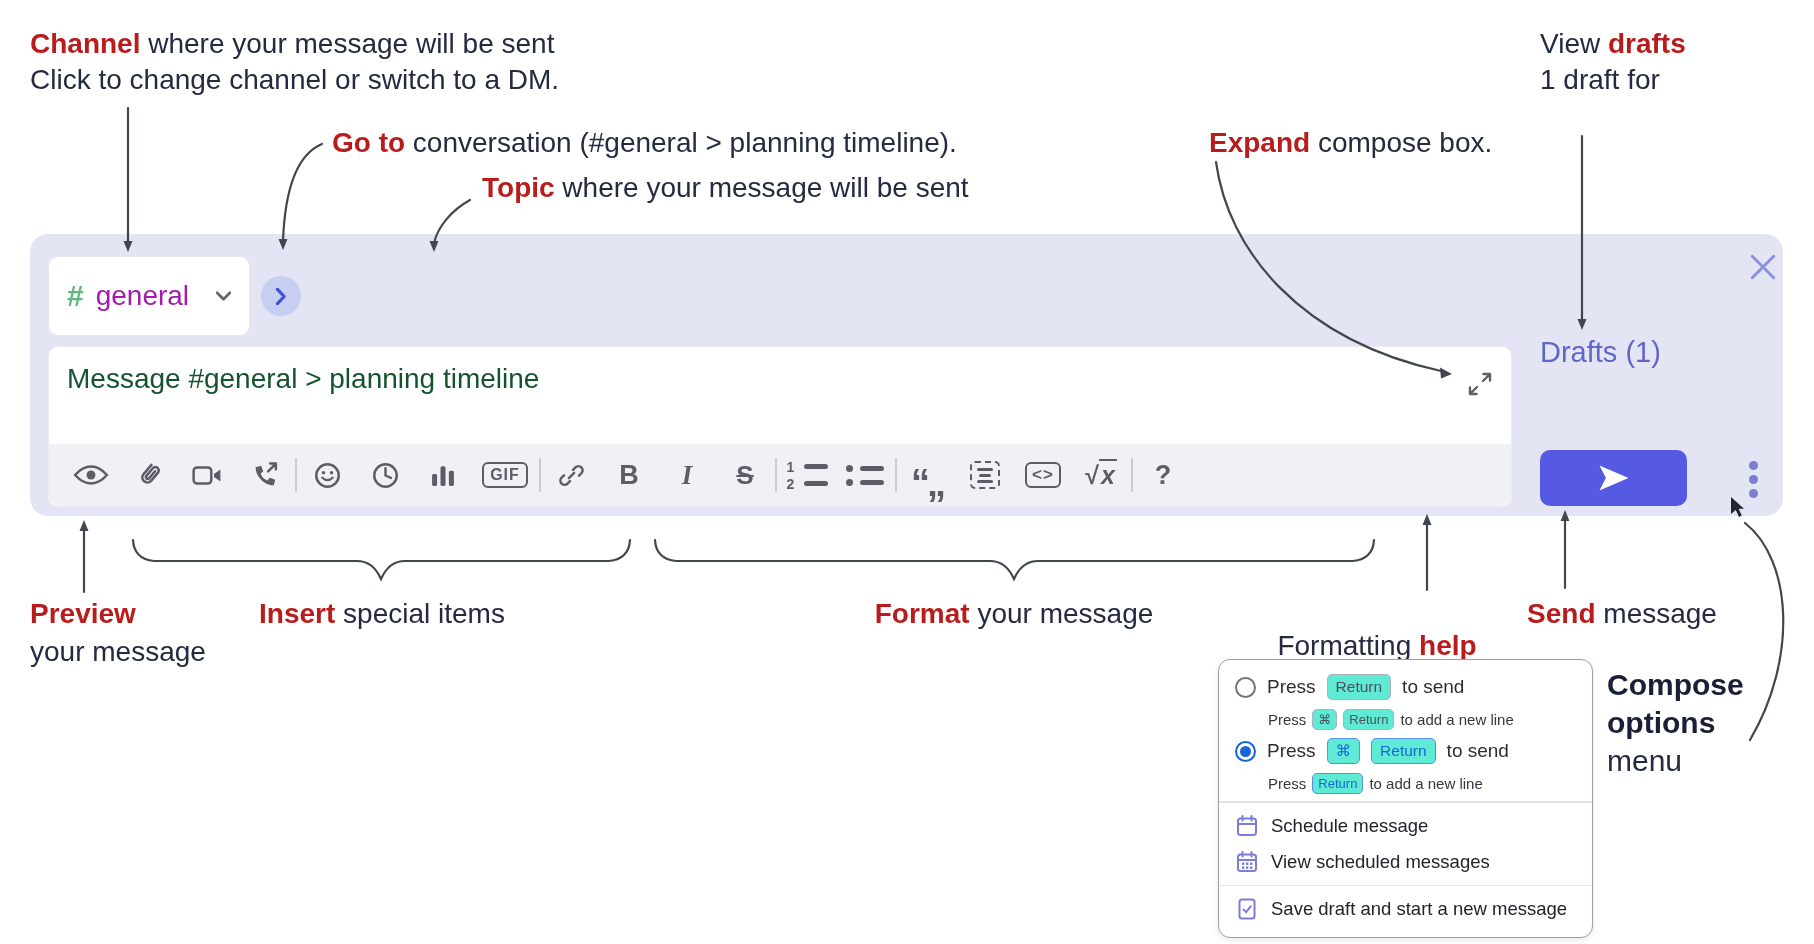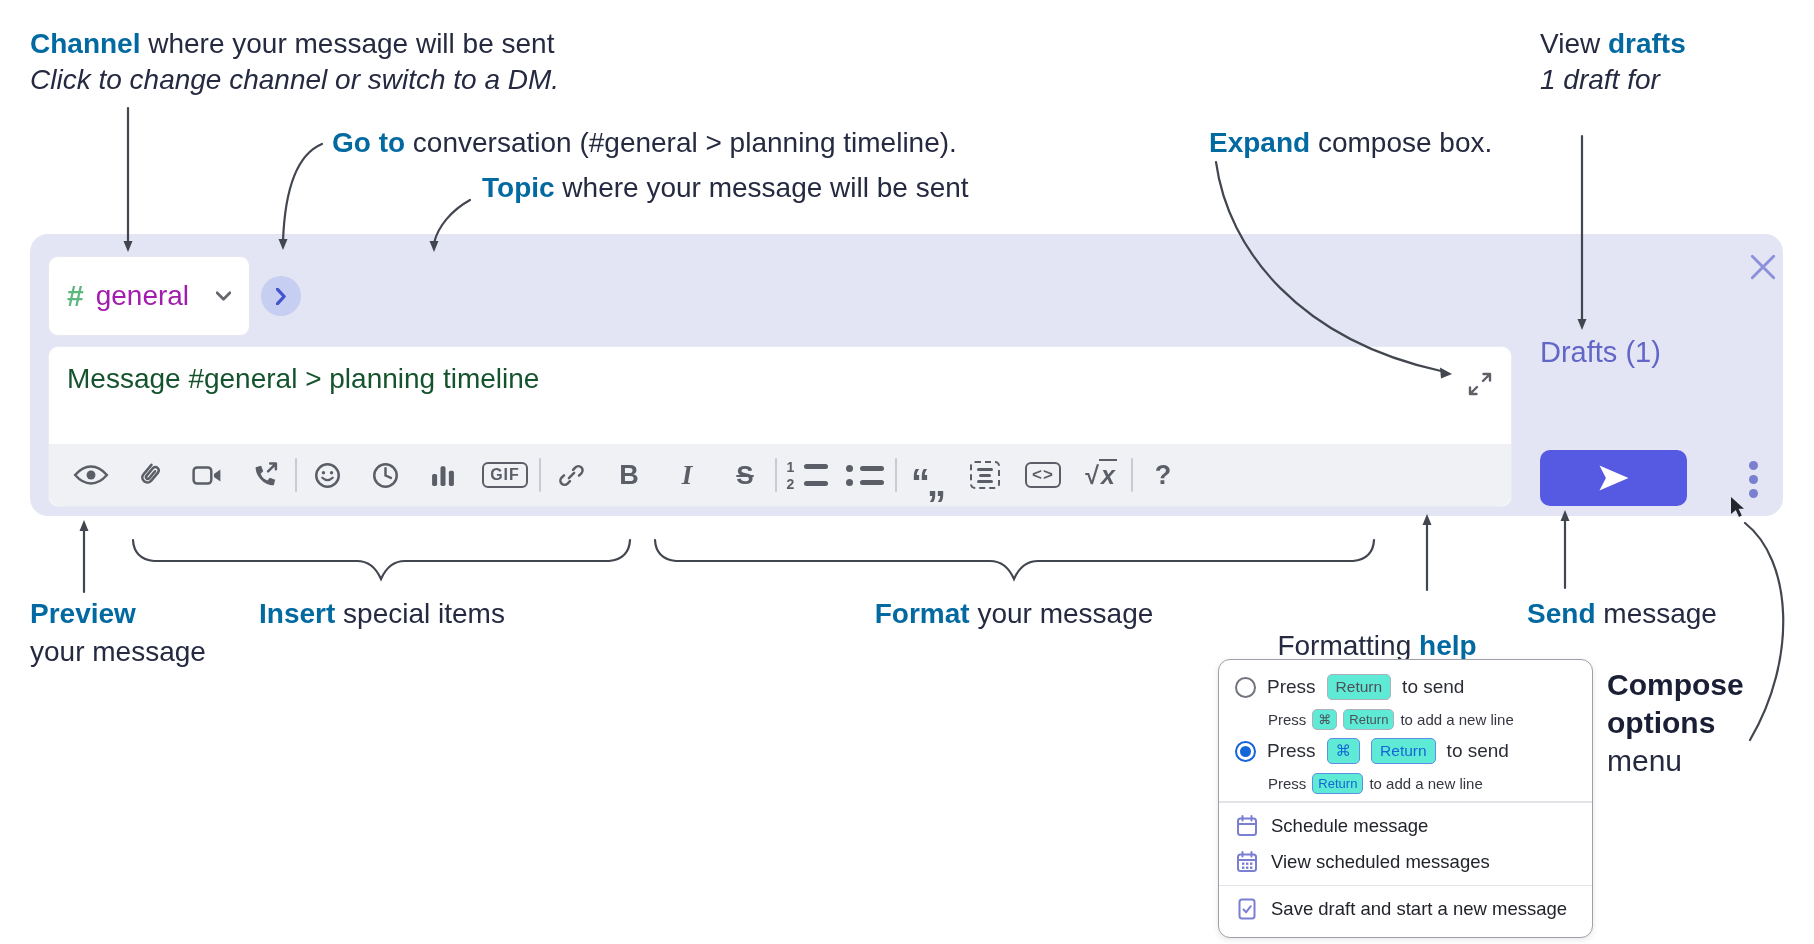--- a/index.html
+++ b/index.html
@@ -1,20 +1,20 @@
 <!DOCTYPE html>
 <html><head>
 <meta charset="utf-8">
 <style>
   html,body{margin:0;padding:0;background:#fff;}
   .stage{position:relative;width:1814px;height:944px;background:#ffffff;overflow:hidden;
          font-family:"Liberation Sans",sans-serif;color:#252A41;}
   .ann{position:absolute;font-size:28px;line-height:36px;white-space:nowrap;color:#252A41;}
-  .ann b{font-weight:700;color:#0369a1;}
-  .ann.it{font-style:italic;}
+  .ann b{font-weight:700;color:#b91c1c;}
+  .ann.it{}
   .center{transform:translateX(-50%);}
   svg.overlay{position:absolute;left:0;top:0;pointer-events:none;z-index:4;}
 
   
   .compose{position:absolute;left:30px;top:234px;width:1753px;height:282px;
            background:#E3E5F4;border-radius:18px;z-index:1;}
   .pill{position:absolute;background:#fff;border:1px solid #E6E7F1;border-radius:10px;box-sizing:border-box;}
   .channel{left:18px;top:22px;width:202px;height:80px;display:flex;align-items:center;gap:12px;
            padding:0 18px;cursor:pointer;}
   .hash{font-size:30px;font-weight:600;color:#5FB780;}

